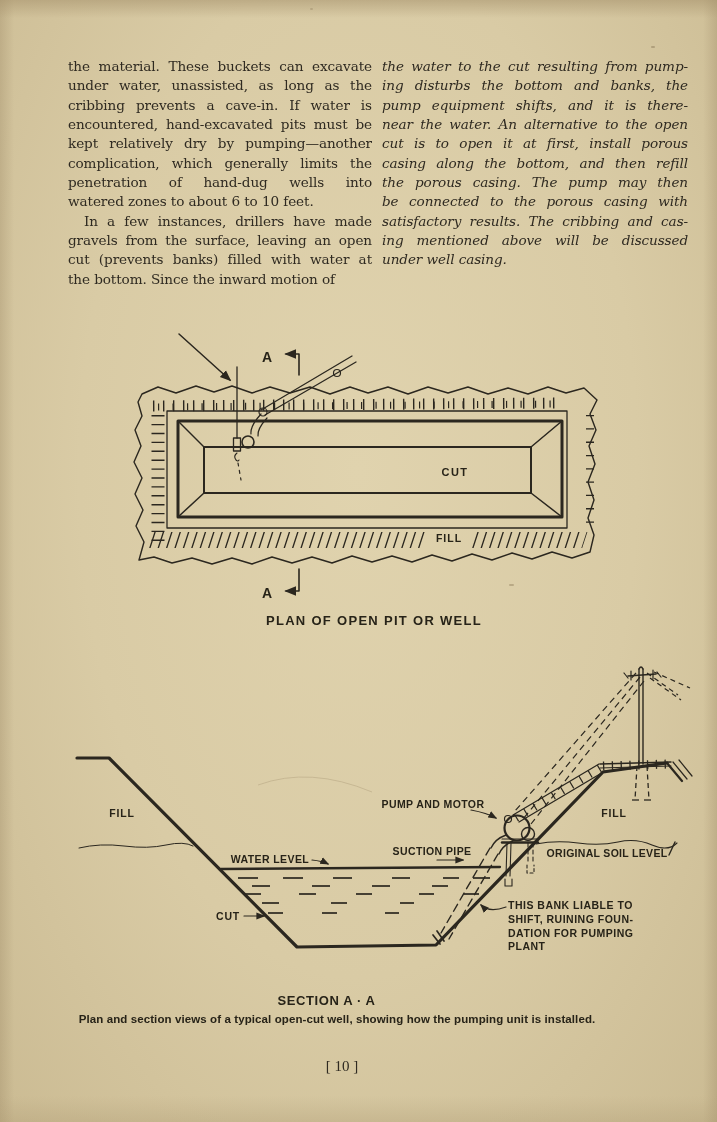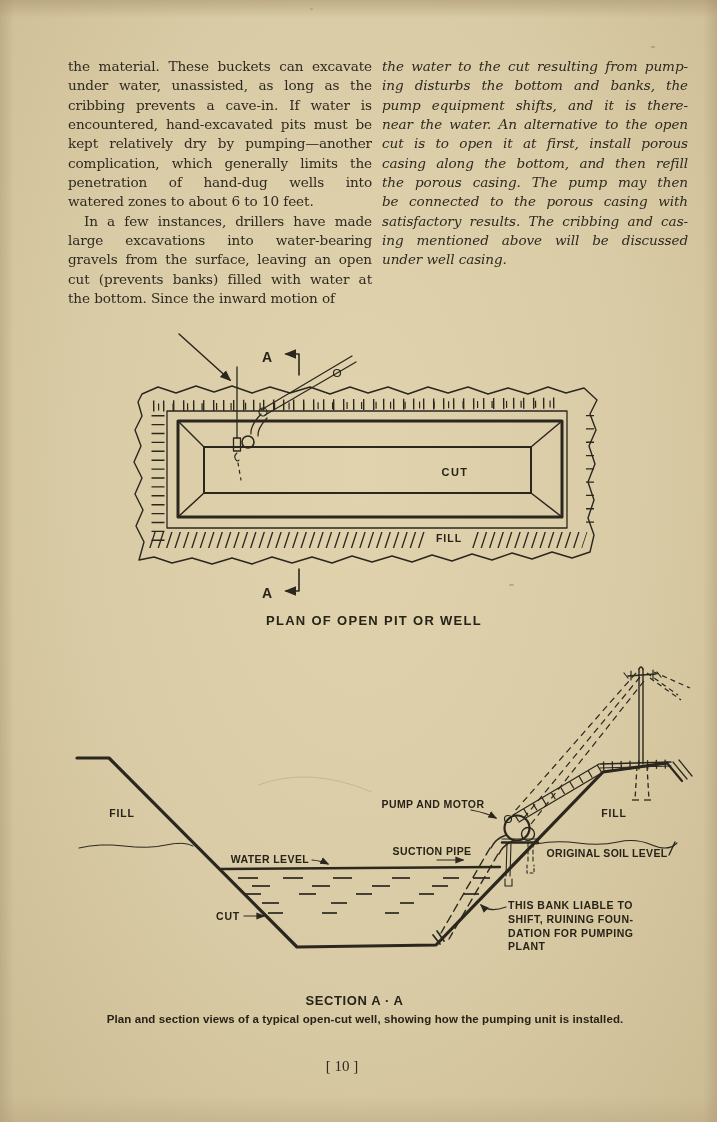--- a/index.html
+++ b/index.html
@@ -16,21 +16,21 @@
   .col{position:absolute;top:57px;font-size:13.6px;line-height:19.35px;letter-spacing:-0.1px;}
   .col-left{left:68px;width:304px;}
   .col-right{left:382px;width:306px;font-style:italic;}
   .tline{text-align:justify;text-align-last:justify;white-space:normal;}
   .tline.pend{text-align-last:left;}
   .tline.indent{text-indent:16px;}
   svg{position:absolute;left:0;overflow:visible;}
   svg *{vector-effect:none;}
   .s{stroke:#2b271f;fill:none;stroke-linecap:round;stroke-linejoin:round;}
   .lbl{fill:#272318;font-family:"Liberation Sans",sans-serif;font-weight:bold;}
-  .blk{position:absolute;text-align:center;font-family:"Liberation Sans",sans-serif;font-weight:bold;color:#272318;padding-left:28px;}
+  .blk{position:absolute;text-align:center;font-family:"Liberation Sans",sans-serif;font-weight:bold;color:#272318;}
   #section-title{top:993px;left:0;width:653px;font-size:13px;letter-spacing:.6px;}
   #caption{top:1013px;left:0;width:674px;font-size:11.5px;letter-spacing:.1px;}
   #page-num{top:1042px;left:0;width:684px;text-align:center;position:absolute;
             font-family:Liberation Serif, serif;font-size:15px;color:#2f2a21;margin-top:16px;}
   .speck{position:absolute;background:#8d7c5c;border-radius:1px;}
 </style>
 </head>
 <body>
 
 <div id="page">
@@ -38,21 +38,20 @@
   <div class="col col-left">
     <div class="tline">the material. These buckets can excavate</div>
     <div class="tline">under water, unassisted, as long as the</div>
     <div class="tline">cribbing prevents a cave-in. If water is</div>
     <div class="tline">encountered, hand-excavated pits must be</div>
     <div class="tline">kept relatively dry by pumping—another</div>
     <div class="tline">complication, which generally limits the</div>
     <div class="tline">penetration of hand-dug wells into</div>
     <div class="tline pend">watered zones to about 6 to 10 feet.</div>
     <div class="tline indent">In a few instances, drillers have made</div>
-    <div class="tline">large excavations into water-bearing</div>
     <div class="tline">gravels from the surface, leaving an open</div>
     <div class="tline">cut (prevents banks) filled with water at</div>
     <div class="tline pend">the bottom. Since the inward motion of</div>
   </div>
 
   <div class="col col-right">
     <div class="tline">the water to the cut resulting from pump-</div>
     <div class="tline">ing disturbs the bottom and banks, the</div>
     <div class="tline">pump equipment shifts, and it is there-</div>
     <div class="tline">near the water. An alternative to the open</div>

